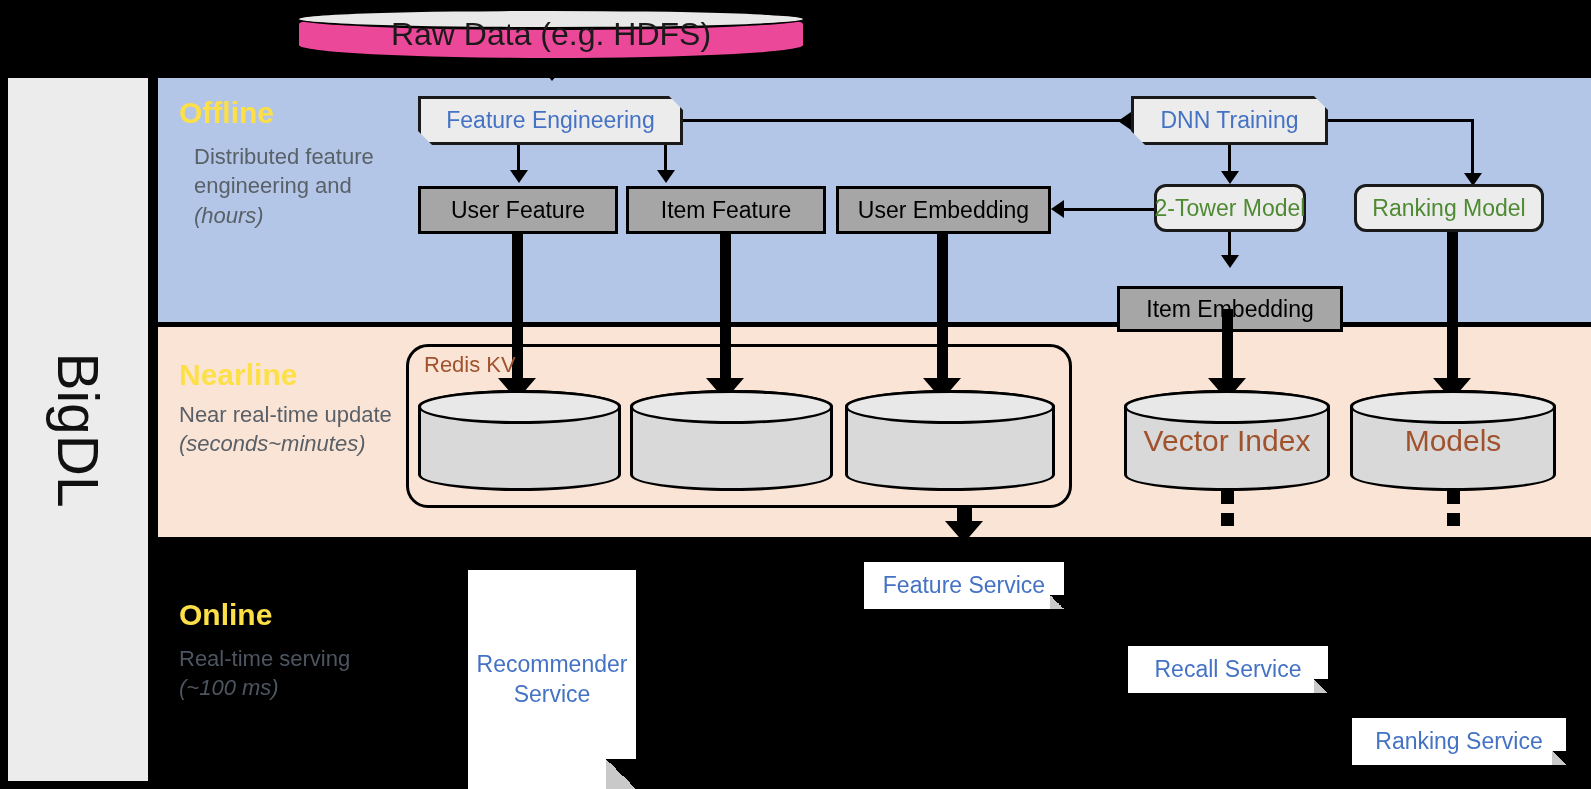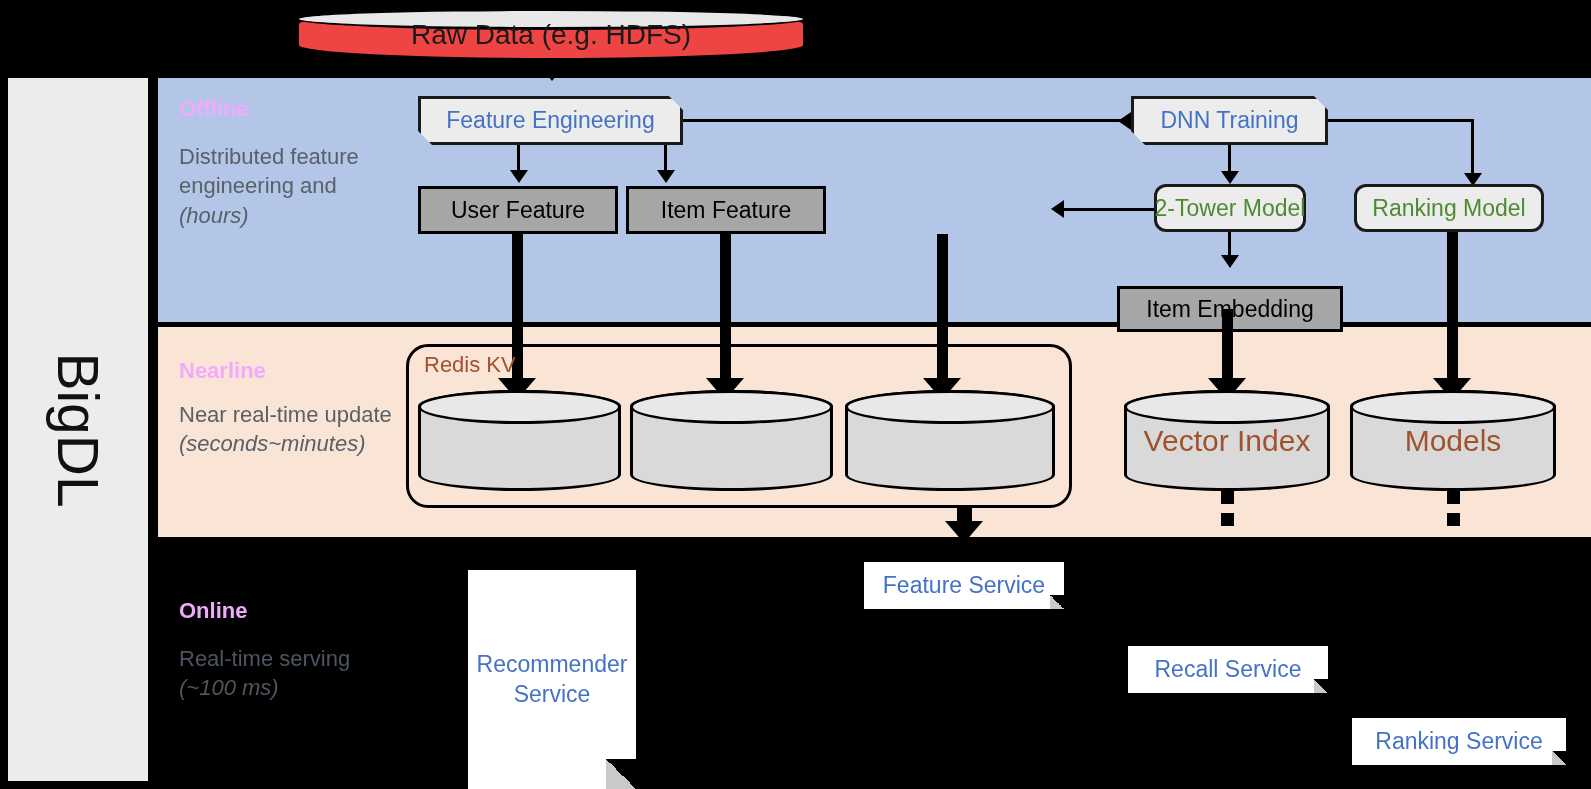--- a/index.html
+++ b/index.html
@@ -51,37 +51,37 @@
     white-space: nowrap;
     font-size: 57px;
     color: #111111;
     letter-spacing: 0px;
     font-family: "Liberation Sans", sans-serif;
   }
 
   
   .layer-title {
     position: absolute;
-    color: #f0abfc;
-    font-size: 22px;
+    color: #fde047;
+    font-size: 30px;
     font-weight: bold;
     white-space: nowrap;
   }
   .layer-desc {
     position: absolute;
     color: #5a6068;
     font-size: 22px;
     line-height: 1.34;
     width: 215px;
   }
   .layer-desc em { font-style: italic; }
   .layer-desc-online { color: #4d5560; }
 
   #title-offline { left: 179px; top: 96px; }
-  #desc-offline  { left: 179px; top: 142px; }
+  #desc-offline  { left: 194px; top: 142px; }
   #title-nearline { left: 179px; top: 358px; }
   #desc-nearline  { left: 179px; top: 400px; }
   #title-online { left: 179px; top: 598px; }
   #desc-online  { left: 179px; top: 644px; }
 
   
   .node {
     position: absolute;
     box-sizing: border-box;
     display: flex;
@@ -159,22 +159,22 @@
     border-radius: 50%;
     box-sizing: border-box;
   }
   .cyl > span { position: relative; z-index: 2; }
 
   
   #cyl-rawdata {
     left: 296px; top: 8px; width: 510px; height: 53px;
     border-radius: 50% / 30%;
     color: #1a1a1a;
-    font-size: 28px;
-    background: #ef4444;
+    font-size: 32px;
+    background: #ec4899;
   }
   #cyl-rawdata::before {
     height: 22px;
     background: #e8e8e8;
   }
 
   
   #redis-container {
     position: absolute;
     left: 406px; top: 344px; width: 666px; height: 164px;
@@ -282,20 +282,23 @@
   <div class="conn hline" style="left:1328px; top:119px; width:146px;"></div>
   <div class="conn thin" style="left:1471px; top:119px; height:60px;"></div>
   <div class="arrowhead-down" style="left:1464px; top:173px;"></div>
 
   <div class="node box-gray" style="left:418px; top:186px; width:200px; height:48px;">
     <span>User Feature</span>
   </div>
   <div class="node box-gray" style="left:626px; top:186px; width:200px; height:48px;">
     <span>Item Feature</span>
   </div>
+  <div class="node box-gray" style="left:836px; top:186px; width:215px; height:48px;">
+    <span>User Embedding</span>
+  </div>
 
   <div class="node box-round" style="left:1154px; top:184px; width:152px; height:48px;">
     <span>2-Tower Model</span>
   </div>
 
   <div class="conn hline" style="left:1064px; top:208px; width:90px;"></div>
   <div class="arrowhead-left" style="left:1051px; top:200px;"></div>
 
   <div class="node box-round" style="left:1354px; top:184px; width:190px; height:48px;">
     <span>Ranking Model</span>

